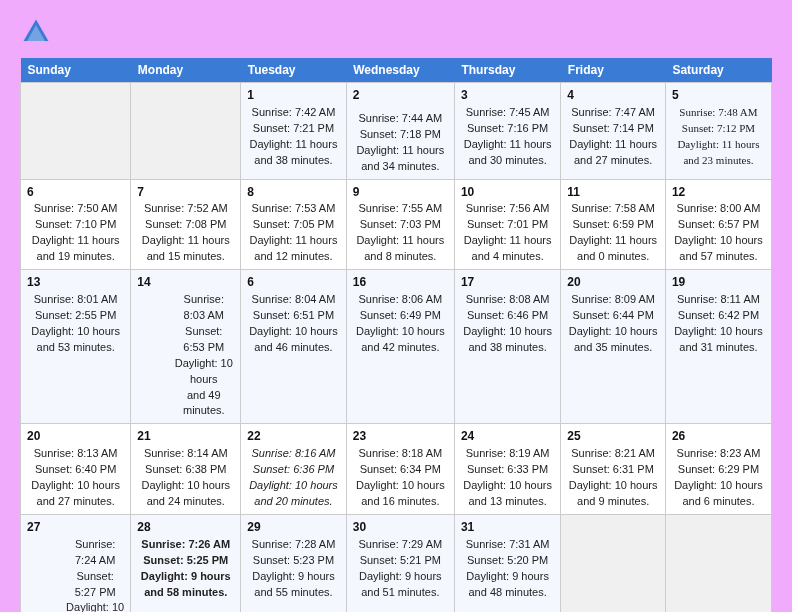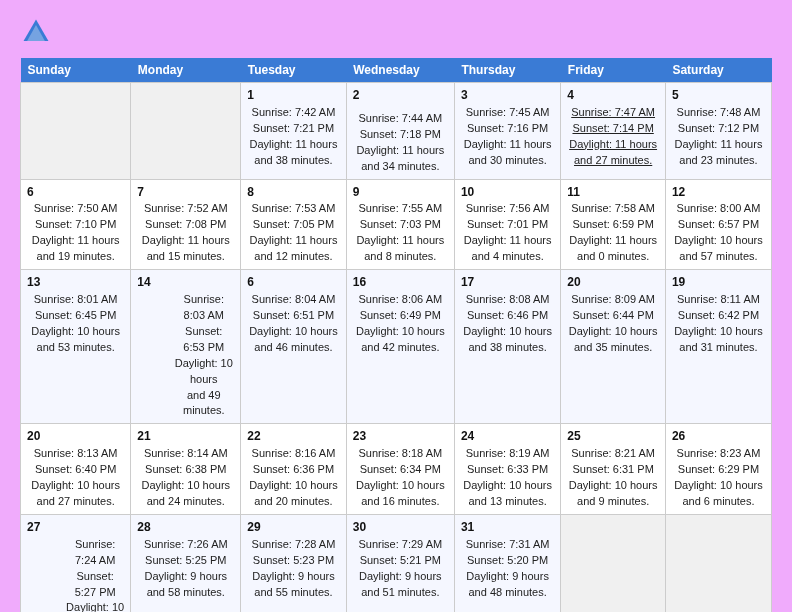--- a/index.html
+++ b/index.html
@@ -157,28 +157,28 @@
           </td>
           <td>
             <span class="day-number">3</span>
             <div class="day-info" style="white-space: pre-line;">Sunrise: 7:45 AM
 Sunset: 7:16 PM
 Daylight: 11 hours
 and 30 minutes.</div>
           </td>
           <td>
             <span class="day-number">4</span>
-            <div class="day-info" style="white-space: pre-line; text-decoration: underline;">Sunrise: 7:47 AM
+            <div class="day-info" style="white-space: pre-line;">Sunrise: 7:47 AM
 Sunset: 7:14 PM
 Daylight: 11 hours
 and 27 minutes.</div>
           </td>
           <td>
             <span class="day-number">5</span>
-            <div class="day-info" style="white-space: pre-line;">Sunrise: 7:48 AM
+            <div class="day-info" style="white-space: pre-line; font-family: Liberation Serif, serif;">Sunrise: 7:48 AM
 Sunset: 7:12 PM
 Daylight: 11 hours
 and 23 minutes.</div>
           </td>
         </tr>
         <tr>
           <td>
             <span class="day-number">6</span>
             <div class="day-info" style="white-space: pre-line;">Sunrise: 7:50 AM
 Sunset: 7:10 PM
@@ -225,21 +225,21 @@
             <div class="day-info" style="white-space: pre-line;">Sunrise: 8:00 AM
 Sunset: 6:57 PM
 Daylight: 10 hours
 and 57 minutes.</div>
           </td>
         </tr>
         <tr>
           <td>
             <span class="day-number">13</span>
             <div class="day-info" style="white-space: pre-line;">Sunrise: 8:01 AM
-Sunset: 6:45 PM
+Sunset: 2:55 PM
 Daylight: 10 hours
 and 53 minutes.</div>
           </td>
           <td>
             <span class="day-number">14</span>
             <div class="day-info" style="white-space: pre-line; margin-left: 36px;">Sunrise: 8:03 AM
 Sunset: 6:53 PM
 Daylight: 10 hours
 and 49 minutes.</div>
           </td>
@@ -289,21 +289,21 @@
           </td>
           <td>
             <span class="day-number">21</span>
             <div class="day-info" style="white-space: pre-line;">Sunrise: 8:14 AM
 Sunset: 6:38 PM
 Daylight: 10 hours
 and 24 minutes.</div>
           </td>
           <td>
             <span class="day-number">22</span>
-            <div class="day-info" style="white-space: pre-line;">Sunrise: 8:16 AM
+            <div class="day-info" style="white-space: pre-line; font-style: italic;">Sunrise: 8:16 AM
 Sunset: 6:36 PM
 Daylight: 10 hours
 and 20 minutes.</div>
           </td>
           <td>
             <span class="day-number">23</span>
             <div class="day-info" style="white-space: pre-line;">Sunrise: 8:18 AM
 Sunset: 6:34 PM
 Daylight: 10 hours
 and 16 minutes.</div>
@@ -333,21 +333,21 @@
         <tr>
           <td>
             <span class="day-number">27</span>
             <div class="day-info" style="white-space: pre-line; margin-left: 39px;">Sunrise: 7:24 AM
 Sunset: 5:27 PM
 Daylight: 10 hours
 and 2 minutes.</div>
           </td>
           <td>
             <span class="day-number">28</span>
-            <div class="day-info" style="white-space: pre-line;">Sunrise: 7:26 AM
+            <div class="day-info" style="white-space: pre-line; font-weight: bold;">Sunrise: 7:26 AM
 Sunset: 5:25 PM
 Daylight: 9 hours
 and 58 minutes.</div>
           </td>
           <td>
             <span class="day-number">29</span>
             <div class="day-info" style="white-space: pre-line;">Sunrise: 7:28 AM
 Sunset: 5:23 PM
 Daylight: 9 hours
 and 55 minutes.</div>

